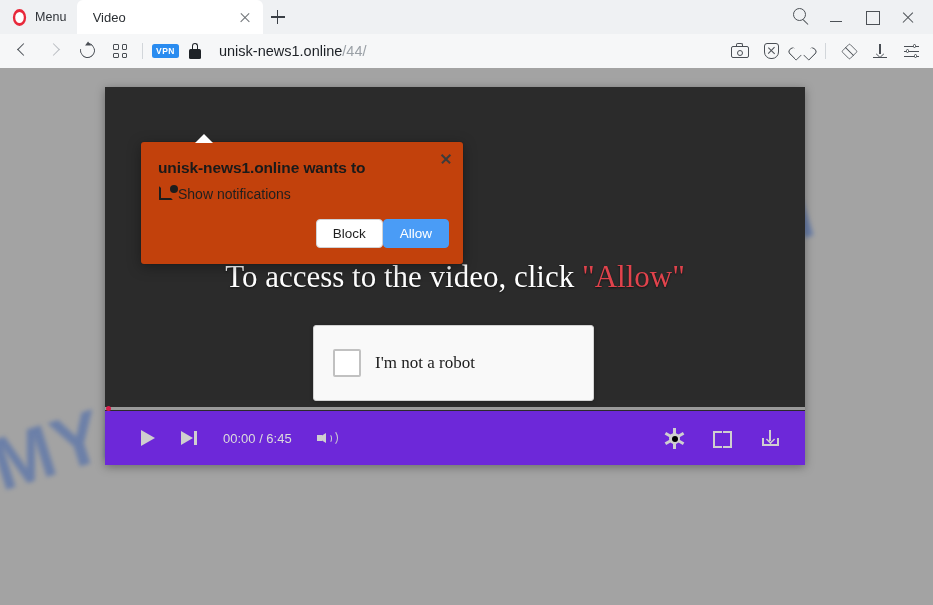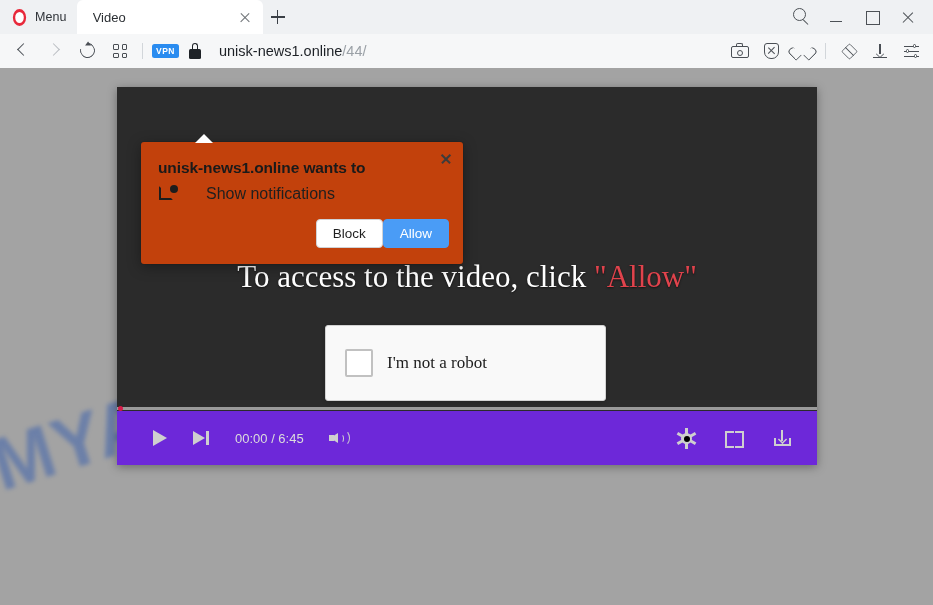--- a/index.html
+++ b/index.html
@@ -188,21 +188,21 @@
     color: #3f63ad; opacity: .55;
     transform: rotate(-17.5deg);
     letter-spacing: 1px;
     filter: blur(2.2px);
     white-space: nowrap;
     pointer-events: none;
   }
 
   
   .player {
-    position: absolute; left: 117px; top: 19px;
+    position: absolute; left: 105px; top: 19px;
     width: 700px; height: 378px;
     background: #2b2b2b;
     box-shadow: 0 2px 9px rgba(0,0,0,.35);
   }
   .player-stage { position: absolute; left:0; top:0; right:0; bottom: 54px; }
 
   .access-text {
     position: absolute; left: 0; right: 0; top: 172px;
     text-align: center;
     font-family: "Liberation Serif", serif;
@@ -361,21 +361,21 @@
   .notif-icon .frame2 {
     position:absolute; left:1px; top:2px; width:14px; height:14px;
     border:2.2px solid #1d1d1d; border-bottom-color: transparent; border-left-color: transparent;
     border-radius: 1px;
     clip-path: polygon(0 60%, 40% 60%, 40% 100%, 0 100%);
   }
   .notif-icon .dot {
     position:absolute; right:0px; top:1px; width:8px; height:8px;
     background:#1d1d1d; border-radius:50%;
   }
-  .perm-text { margin-left: 28px; font-size: 16px; color: #1f1f1f; }
+  .perm-text { margin-left: 0; font-size: 14px; color: #1f1f1f; }
 
   .perm-actions {
     position: absolute; right: 14px; bottom: 16px;
     display: flex; align-items: flex-end;
   }
   .btn {
     font-size: 13.5px; padding: 7px 16px; border-radius: 4px;
     line-height: 1; cursor: default;
   }
   .btn-block { background: #ffffff; color: #1f1f1f; border: 1px solid #cfd2d6; }

